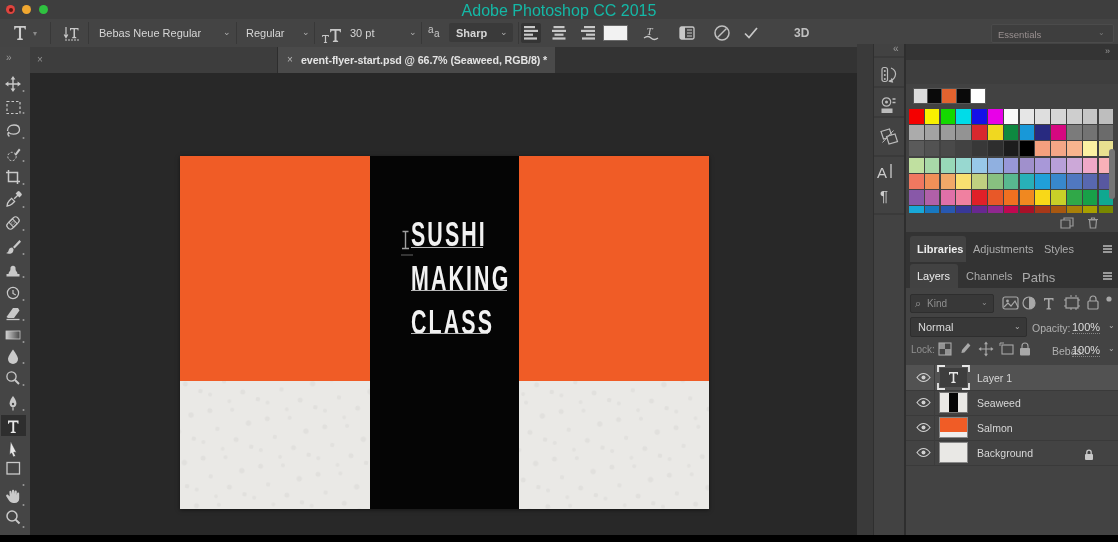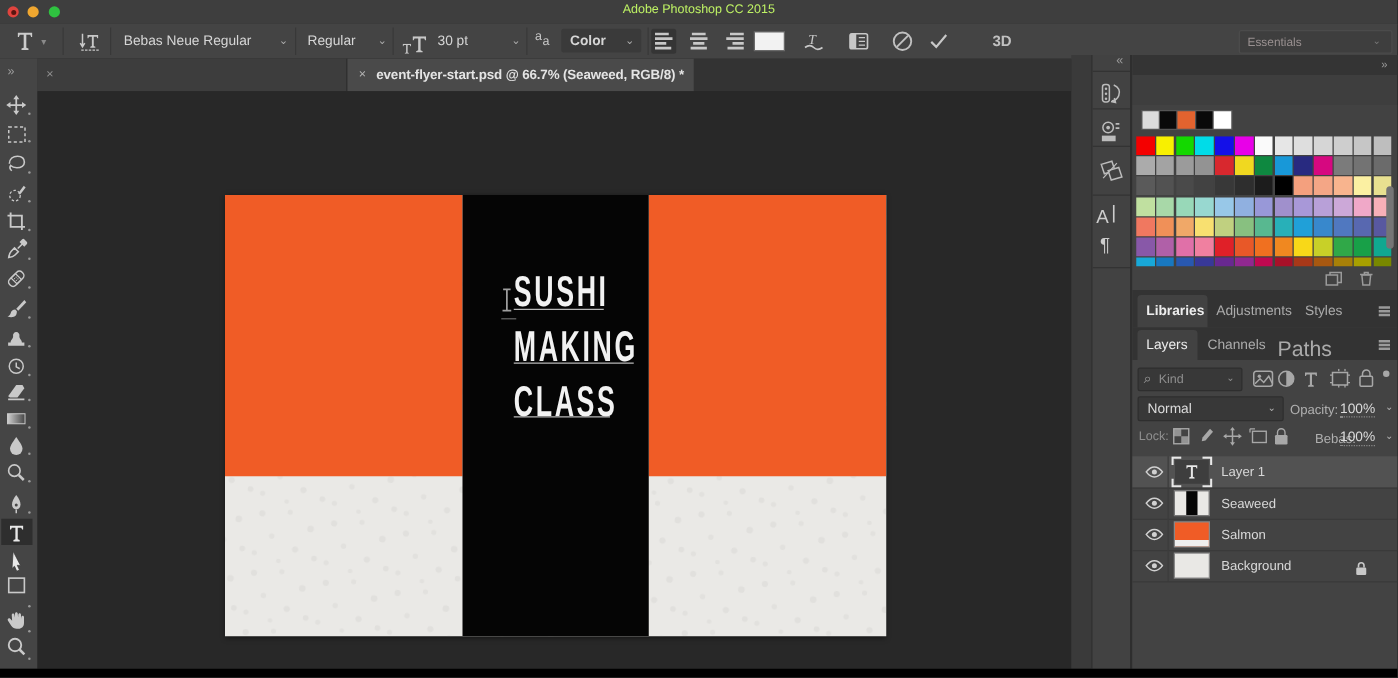--- a/index.html
+++ b/index.html
@@ -11,21 +11,21 @@
   .ul{left:231px;height:1.2px;background:#b8b8b8;}
 </style>
 </head>
 <body>
 
 <div class="abs" style="left:0;top:0;width:1118px;height:19px;background:#3e3e3e;border-bottom:1px solid #313131;">
   <div class="abs" style="left:6px;top:5px;width:9px;height:9px;border-radius:50%;background:#e0443e;"></div>
   <div class="abs" style="left:8.5px;top:7.5px;width:4px;height:4px;border-radius:50%;background:#5a1510;"></div>
   <div class="abs" style="left:22px;top:5px;width:9px;height:9px;border-radius:50%;background:#f0a730;"></div>
   <div class="abs" style="left:39px;top:5px;width:9px;height:9px;border-radius:50%;background:#2fc240;"></div>
-  <div class="abs" style="left:0;top:2px;width:1118px;text-align:center;font-size:10px;color:#bef264;">Adobe Photoshop CC 2015</div>
+  <div class="abs" style="left:0;top:2px;width:1118px;text-align:center;font-size:16px;color:#14b8a6;">Adobe Photoshop CC 2015</div>
 </div>
 
 <div class="abs" id="optbar" style="left:0;top:19px;width:1118px;height:28px;background:#444444;border-bottom:1px solid #2b2b2b;">
 
   <svg class="abs" style="left:14px;top:7px;" width="12" height="14" viewBox="0 0 10 12">
       <path d="M0 0 H10 V3 H9.2 L8.6 1.6 H5.9 V10.4 L7.4 11 V12 H2.6 V11 L4.1 10.4 V1.6 H1.4 L0.8 3 H0 Z" fill="#cccccc"></path>
     </svg>
   <div class="abs" style="left:33px;top:10px;font-size:8px;color:#8a8a8a;">▾</div>
   <div class="abs" style="left:50px;top:3px;width:1px;height:22px;background:#383838;"></div>
 
@@ -52,21 +52,21 @@
   <svg class="abs" style="left:330px;top:10px;" width="11" height="13" viewBox="0 0 10 12">
       <path d="M0 0 H10 V3 H9.2 L8.6 1.6 H5.9 V10.4 L7.4 11 V12 H2.6 V11 L4.1 10.4 V1.6 H1.4 L0.8 3 H0 Z" fill="#c8c8c8"></path>
     </svg>
   <div class="abs" style="left:350px;top:8px;font-size:11px;color:#d6d6d6;">30 pt</div>
   <div class="abs" style="left:409px;top:8px;font-size:9px;color:#b0b0b0;">⌄</div>
   <div class="abs" style="left:421px;top:3px;width:1px;height:22px;background:#383838;"></div>
 
   <div class="abs" style="left:428px;top:5px;font-size:10px;color:#c8c8c8;">a</div>
   <div class="abs" style="left:434px;top:9px;font-size:10px;color:#c8c8c8;">a</div>
   <div class="abs" style="left:449px;top:4px;width:64px;height:19px;background:#3a3a3a;border-radius:2px;"></div>
-  <div class="abs" style="left:456px;top:8px;font-size:11px;color:#d6d6d6;font-weight:bold;">Color</div>
+  <div class="abs" style="left:456px;top:8px;font-size:11px;color:#d6d6d6;font-weight:bold;">Sharp</div>
   <div class="abs" style="left:500px;top:8px;font-size:9px;color:#b0b0b0;">⌄</div>
   <div class="abs" style="left:518px;top:3px;width:1px;height:22px;background:#383838;"></div>
 
   <div class="abs" style="left:521px;top:4px;width:20px;height:20px;background:#353535;border-radius:2px;"></div>
   <svg class="abs" style="left:523px;top:7px;" width="16" height="14" viewBox="0 0 16 14">
     <g fill="#c8c8c8">
         <rect x="1" y="0" width="11" height="2.2"></rect>
         <rect x="1" y="3.8" width="14" height="2.2"></rect>
         <rect x="1" y="7.6" width="9" height="2.2"></rect>
         <rect x="1" y="11.4" width="13" height="2.2"></rect>
@@ -460,21 +460,21 @@
       <div style="height:1.5px;background:#9a9a9a;margin-bottom:1.6px;"></div>
       <div style="height:1.5px;background:#9a9a9a;margin-bottom:1.6px;"></div>
       <div style="height:1.5px;background:#9a9a9a;"></div>
     </div>
   </div>
 
   <div class="abs" style="left:0;top:218px;width:212px;height:26px;background:#333333;">
     <div class="abs" style="left:4px;top:2px;width:48px;height:24px;background:#424242;border-radius:3px 3px 0 0;"></div>
     <div class="abs" style="left:11px;top:8px;font-size:11px;color:#ededed;font-weight:normal;">Layers</div>
     <div class="abs" style="left:60px;top:8px;font-size:11px;color:#ababab;">Channels</div>
-    <div class="abs" style="left:116px;top:8px;font-size:17px;color:#ababab;">Paths</div>
+    <div class="abs" style="left:116px;top:8px;font-size:13px;color:#ababab;">Paths</div>
     <div class="abs" style="left:197px;top:10px;width:9px;height:7px;">
       <div style="height:1.5px;background:#9a9a9a;margin-bottom:1.6px;"></div>
       <div style="height:1.5px;background:#9a9a9a;margin-bottom:1.6px;"></div>
       <div style="height:1.5px;background:#9a9a9a;"></div>
     </div>
   </div>
 
 <div class="abs" id="layers" style="left:0;top:244px;width:212px;height:247px;background:#434343;">
 
 <div class="abs" style="left:4px;top:6px;width:82px;height:17px;background:#383838;border:1px solid #2e2e2e;border-radius:2px;">

